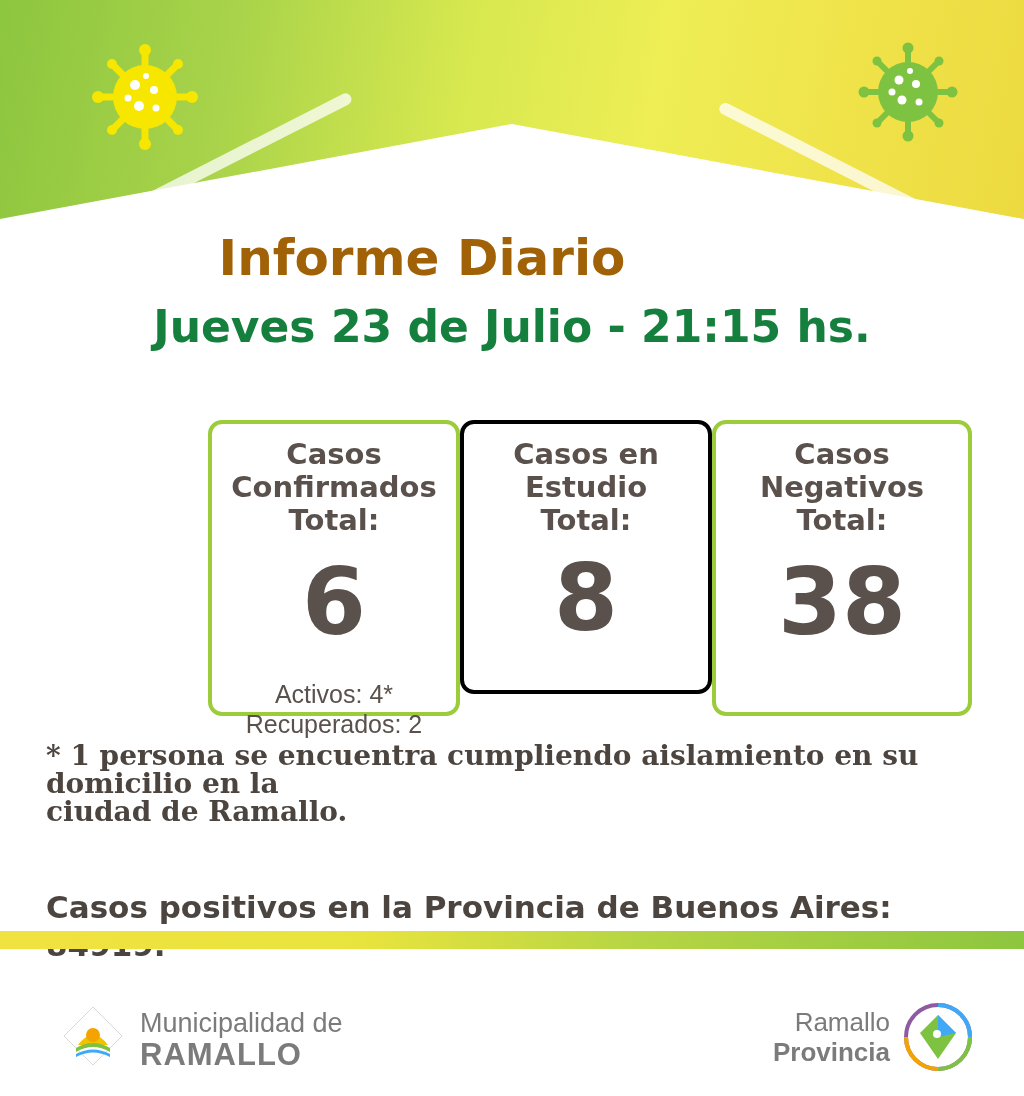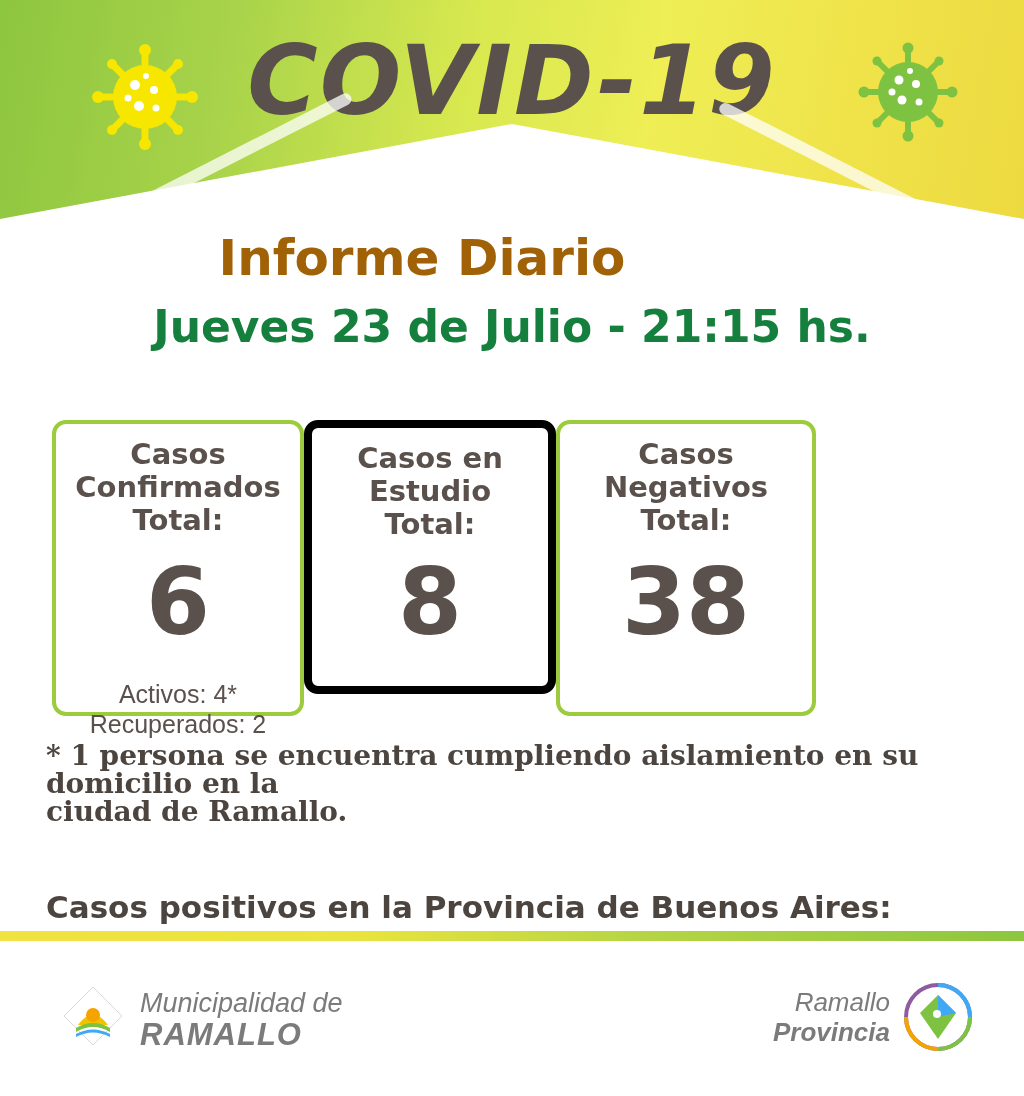--- a/index.html
+++ b/index.html
@@ -112,31 +112,31 @@
     z-index: 5;
   }
 
   
   .cards {
     position: absolute;
     top: 420px;
     left: 52px;
     width: 920px;
     display: flex;
-    justify-content: flex-start;
+    justify-content: flex-end;
   }
   .card {
     background: #ffffff;
     border-radius: 14px;
     padding: 14px 10px 12px;
     text-align: center;
     position: relative;
   }
   .card.c1 { width: 252px; height: 296px; border: 4px solid #9ccc3c; }
-  .card.c2 { width: 252px; height: 274px; border: 8px solid #000000; }
+  .card.c2 { width: 252px; height: 274px; border: 4px solid #000000; }
   .card.c3 { width: 260px; height: 296px; border: 4px solid #9ccc3c; }
 
   .card-label {
     font-size: 29px;
     line-height: 33px;
     font-weight: bold;
     color: #5a514c;
     font-family: "DejaVu Sans", sans-serif;
     white-space: pre-line;
   }
@@ -197,26 +197,25 @@
   .footer-strip {
     position: absolute;
     top: 0;
     left: 0;
     width: 1024px;
     height: 18px;
     background: linear-gradient(90deg, #f1e23f 0%, #e9e43d 35%, #b6d544 62%, #8dc63f 100%);
   }
   .footer-body {
     position: absolute;
-    top: 10px;
+    top: 30px;
     left: 0;
     width: 1024px;
     height: 105px;
     background: #ffffff;
-    font-style: italic;
   }
   .muni {
     position: absolute;
     left: 62px;
     top: 44px;
     display: flex;
     align-items: center;
     gap: 16px;
   }
   .muni-text .l1 {
@@ -317,21 +316,20 @@
       <g fill="#ffffff">
         <circle cx="45" cy="42" r="4.5"></circle>
         <circle cx="62" cy="46" r="4"></circle>
         <circle cx="48" cy="62" r="4.5"></circle>
         <circle cx="65" cy="64" r="3.5"></circle>
         <circle cx="38" cy="54" r="3.5"></circle>
         <circle cx="56" cy="33" r="3"></circle>
       </g>
     </svg>
 
-    <div class="title-covid">COVID-19</div>
 
     <div class="header-chevron"></div>
     <div class="streak s1"></div>
     <div class="streak s2"></div>
   </div>
 
   <div class="report-title">Informe Diario</div>
   <div class="report-date">Jueves 23 de Julio - 21:15 hs.</div>
 
   <div class="cards">

